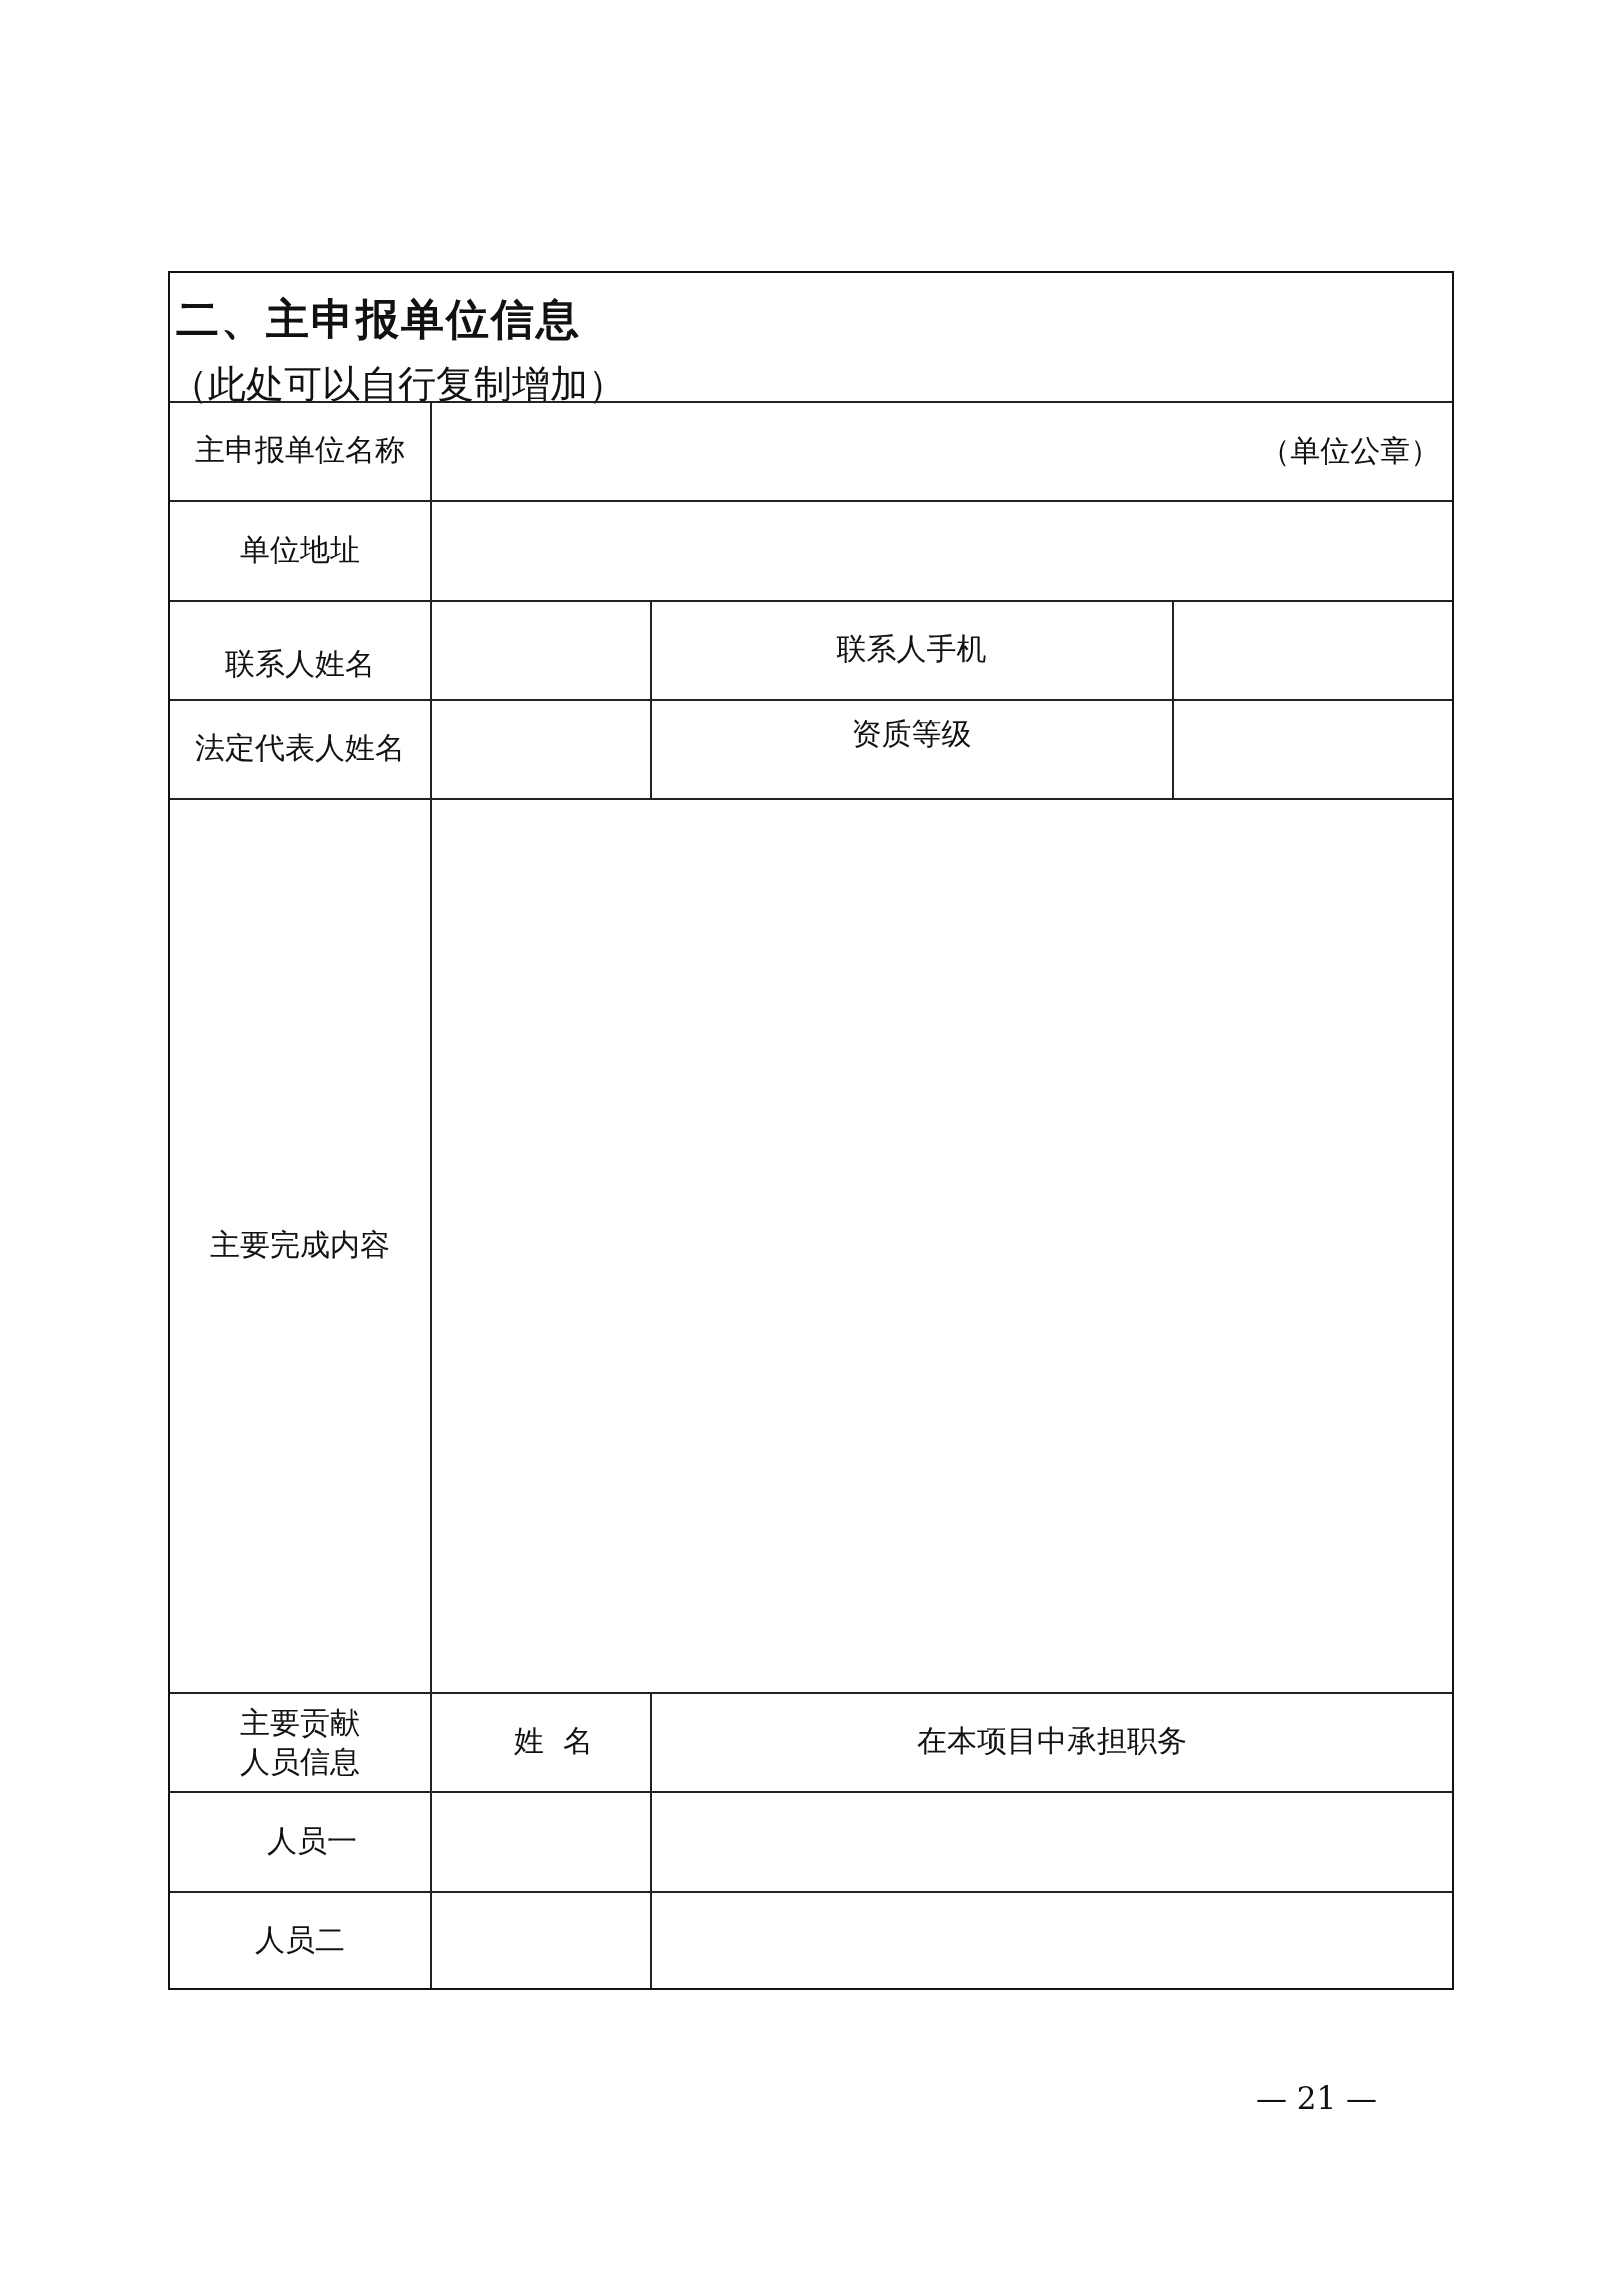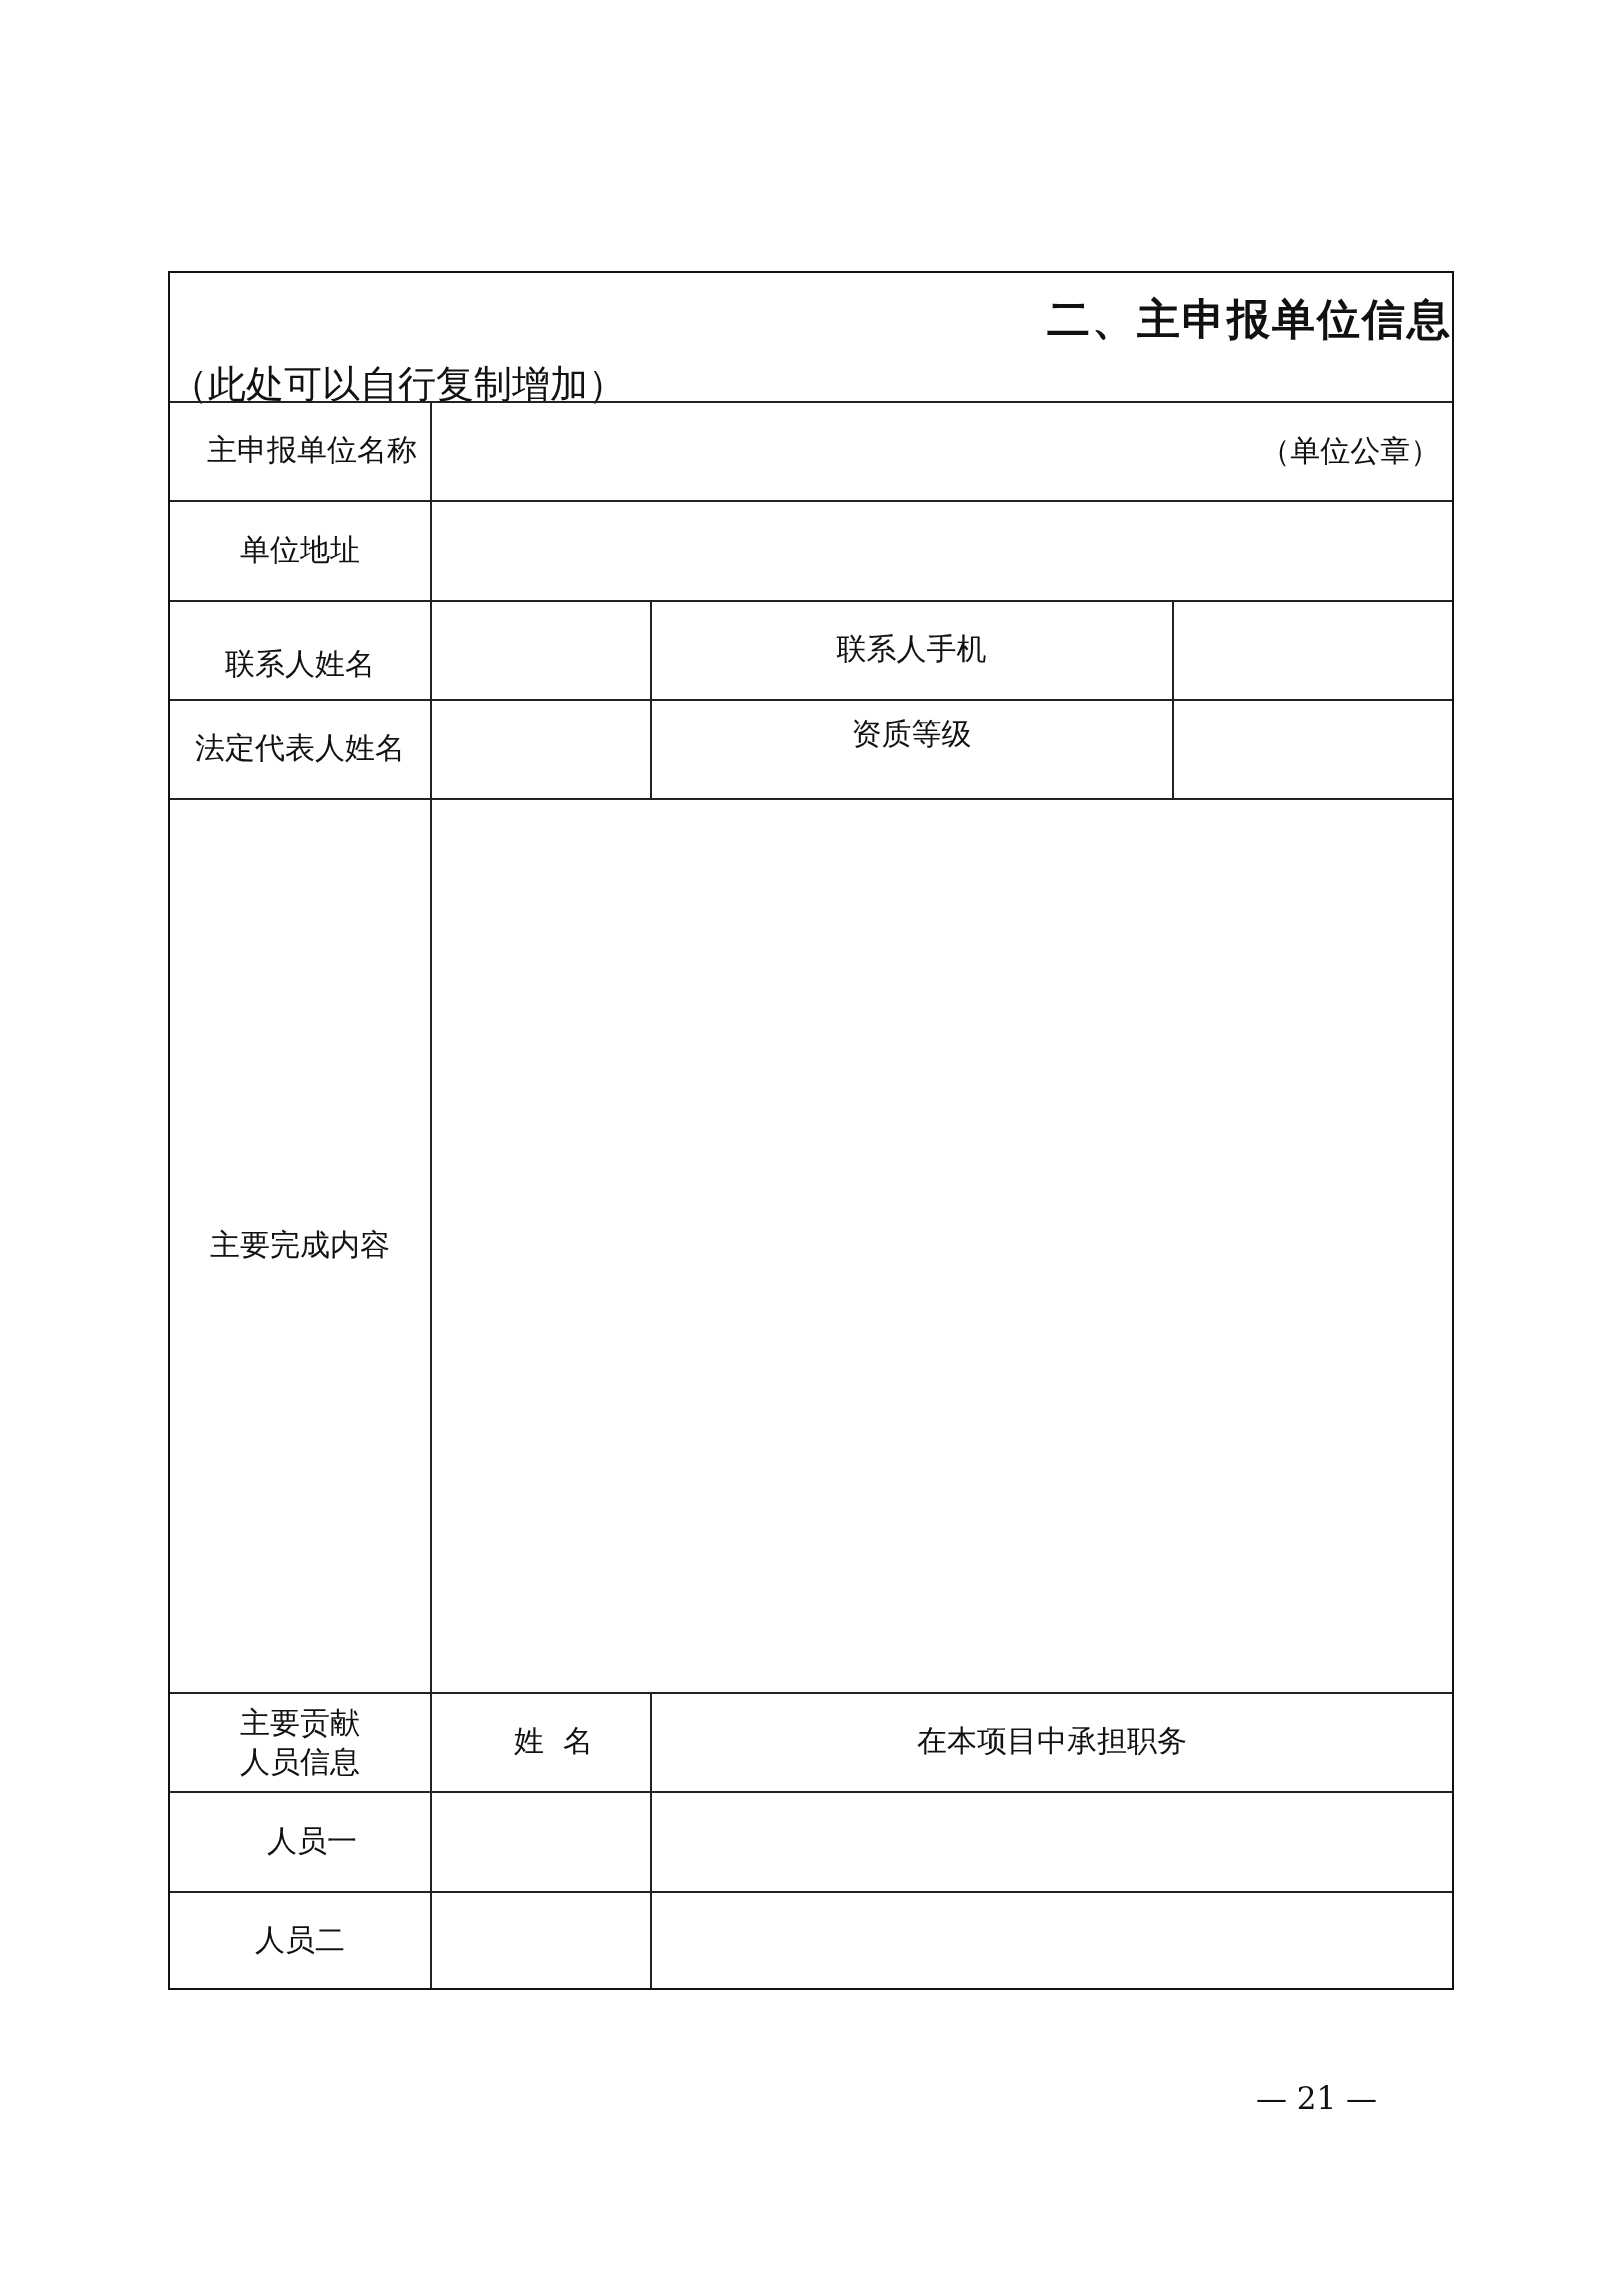--- a/index.html
+++ b/index.html
@@ -1,21 +1,21 @@
 <!DOCTYPE html>
 <html><head>
 <meta charset="utf-8">
 <style>
   html, body { margin:0; padding:0; background:#fff; }
   body { width:1621px; height:2293px; position:relative; font-family:"DejaVu Serif","Liberation Serif",serif; color:#111; }
   .tbl { position:absolute; left:168px; top:271px; width:1286px; height:1719px; border:2.5px solid #111; box-sizing:border-box; }
   .cell { position:absolute; box-sizing:border-box; display:flex; align-items:center; justify-content:center; font-size:30px; }
   .hl { position:absolute; height:2px; background:#222; }
   .vl { position:absolute; width:2px; background:#222; }
-  .title { position:absolute; left:6px; right:0; top:17.6px; text-align:right; font-family:"DejaVu Sans","Liberation Sans",sans-serif; font-size:43px; font-weight:bold; letter-spacing:2px; }
+  .title { position:absolute; left:6px; right:0; top:17.6px; text-align:left; font-family:"DejaVu Sans","Liberation Sans",sans-serif; font-size:43px; font-weight:bold; letter-spacing:2px; }
   .subtitle { position:absolute; left:0; right:0; top:86px; text-align:left; font-size:38px; }
   .seal { position:absolute; right:11.8px; font-size:30px; }
   .pageno { position:absolute; left:1238px; top:2080px; font-size:31px; width:157px; text-align:center; }
 </style>
 </head>
 <body>
 
 <div class="tbl">
 
   <div class="title">二、主申报单位信息</div>
@@ -28,21 +28,21 @@
   <div class="hl" style="left:0;right:0;top:525px;"></div>
   <div class="hl" style="left:0;right:0;top:1419px;"></div>
   <div class="hl" style="left:0;right:0;top:1518px;"></div>
   <div class="hl" style="left:0;right:0;top:1618px;"></div>
 
   <div class="vl" style="left:260px;top:128px;bottom:0;"></div>
   <div class="vl" style="left:480px;top:327px;height:198px;"></div>
   <div class="vl" style="left:1002px;top:327px;height:198px;"></div>
   <div class="vl" style="left:480px;top:1419px;bottom:0;"></div>
 
-  <div class="cell" style="left:12px;top:128px;width:260px;height:99px;">主申报单位名称</div>
+  <div class="cell" style="left:0;top:128px;width:260px;height:99px;">主申报单位名称</div>
   <div class="cell" style="left:262px;top:130px;right:0;height:97px;justify-content:flex-end;">
     <span class="seal">（单位公章）</span>
   </div>
 
   <div class="cell" style="left:0;top:227px;width:260px;height:100px;">单位地址</div>
   <div class="cell" style="left:262px;top:229px;right:0;height:98px;"></div>
 
   <div class="cell" style="left:0;top:342px;width:260px;height:99px;">联系人姓名</div>
   <div class="cell" style="left:262px;top:329px;width:219px;height:97px;"></div>
   <div class="cell" style="left:482px;top:327px;width:519px;height:99px;">联系人手机</div>

